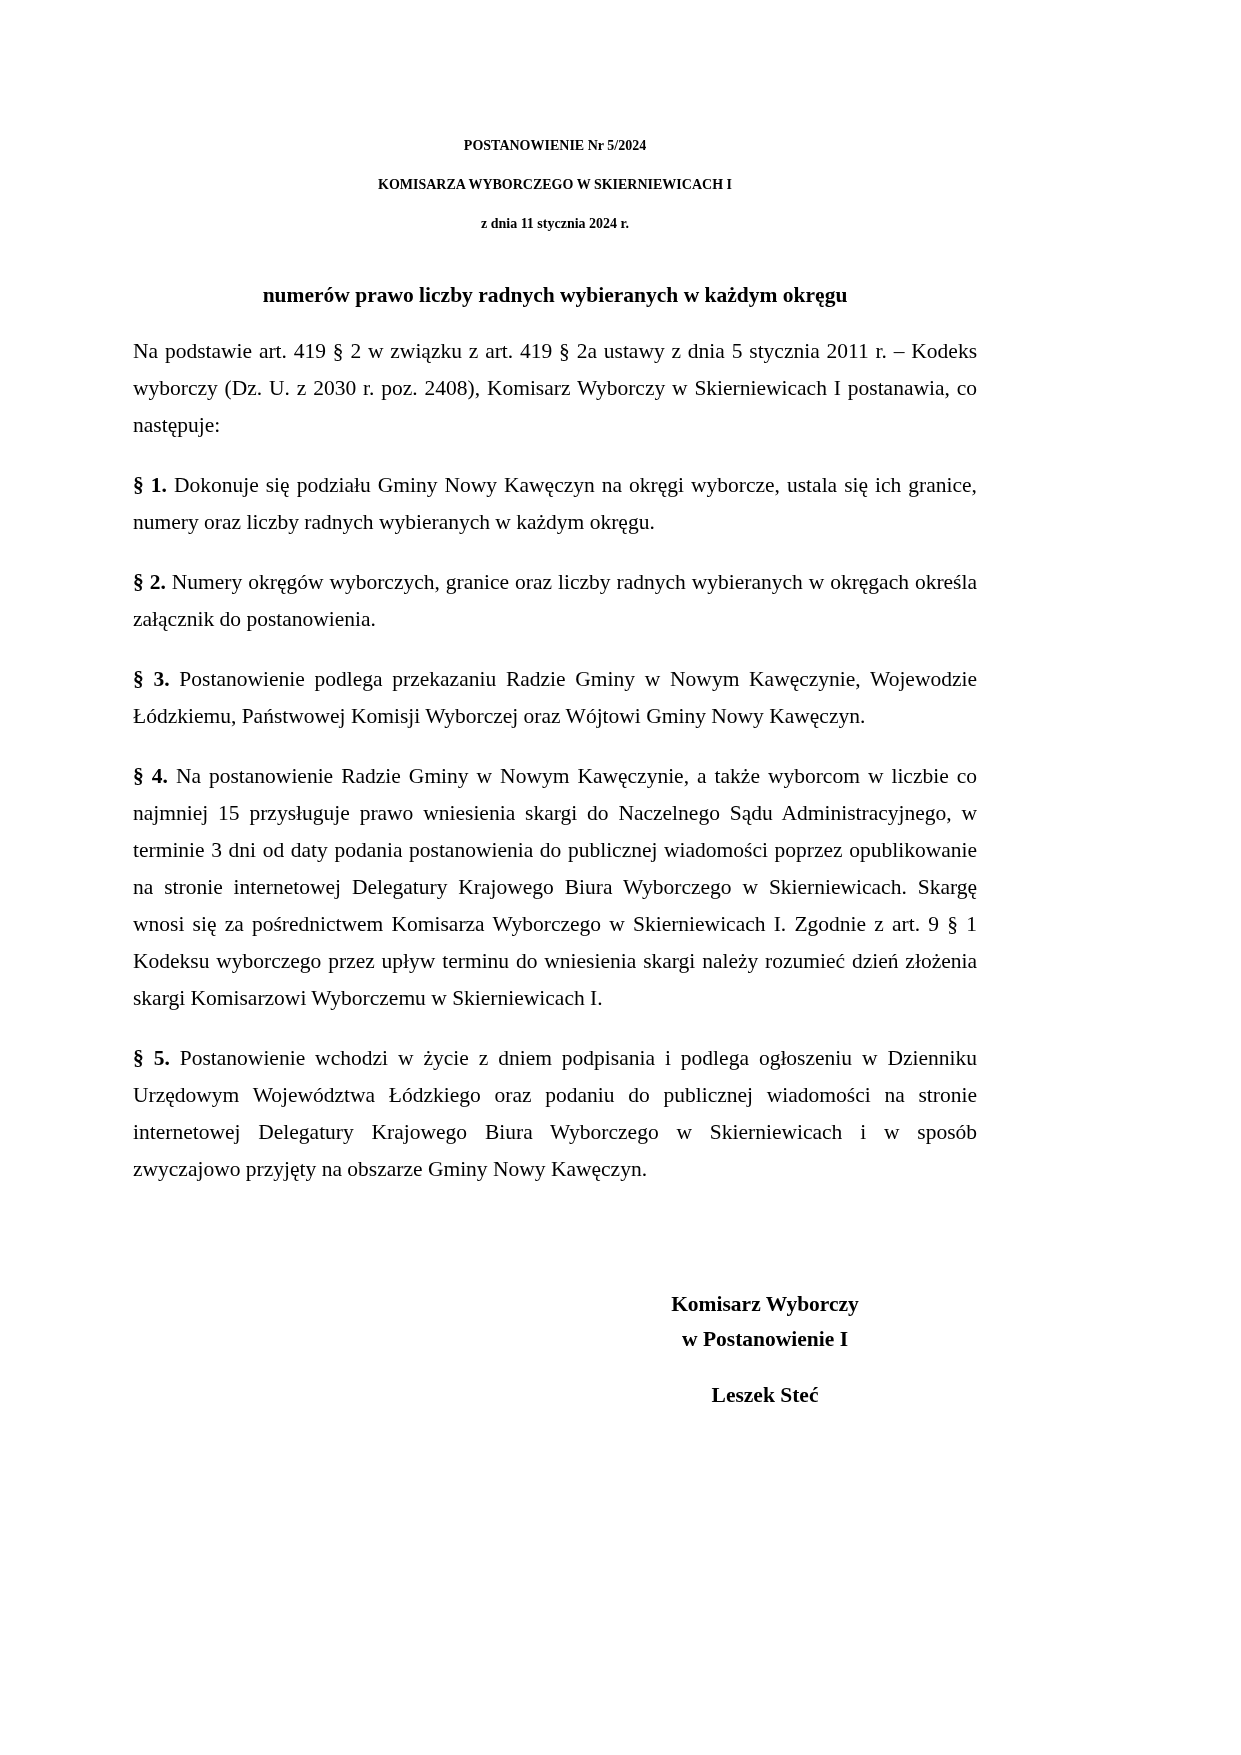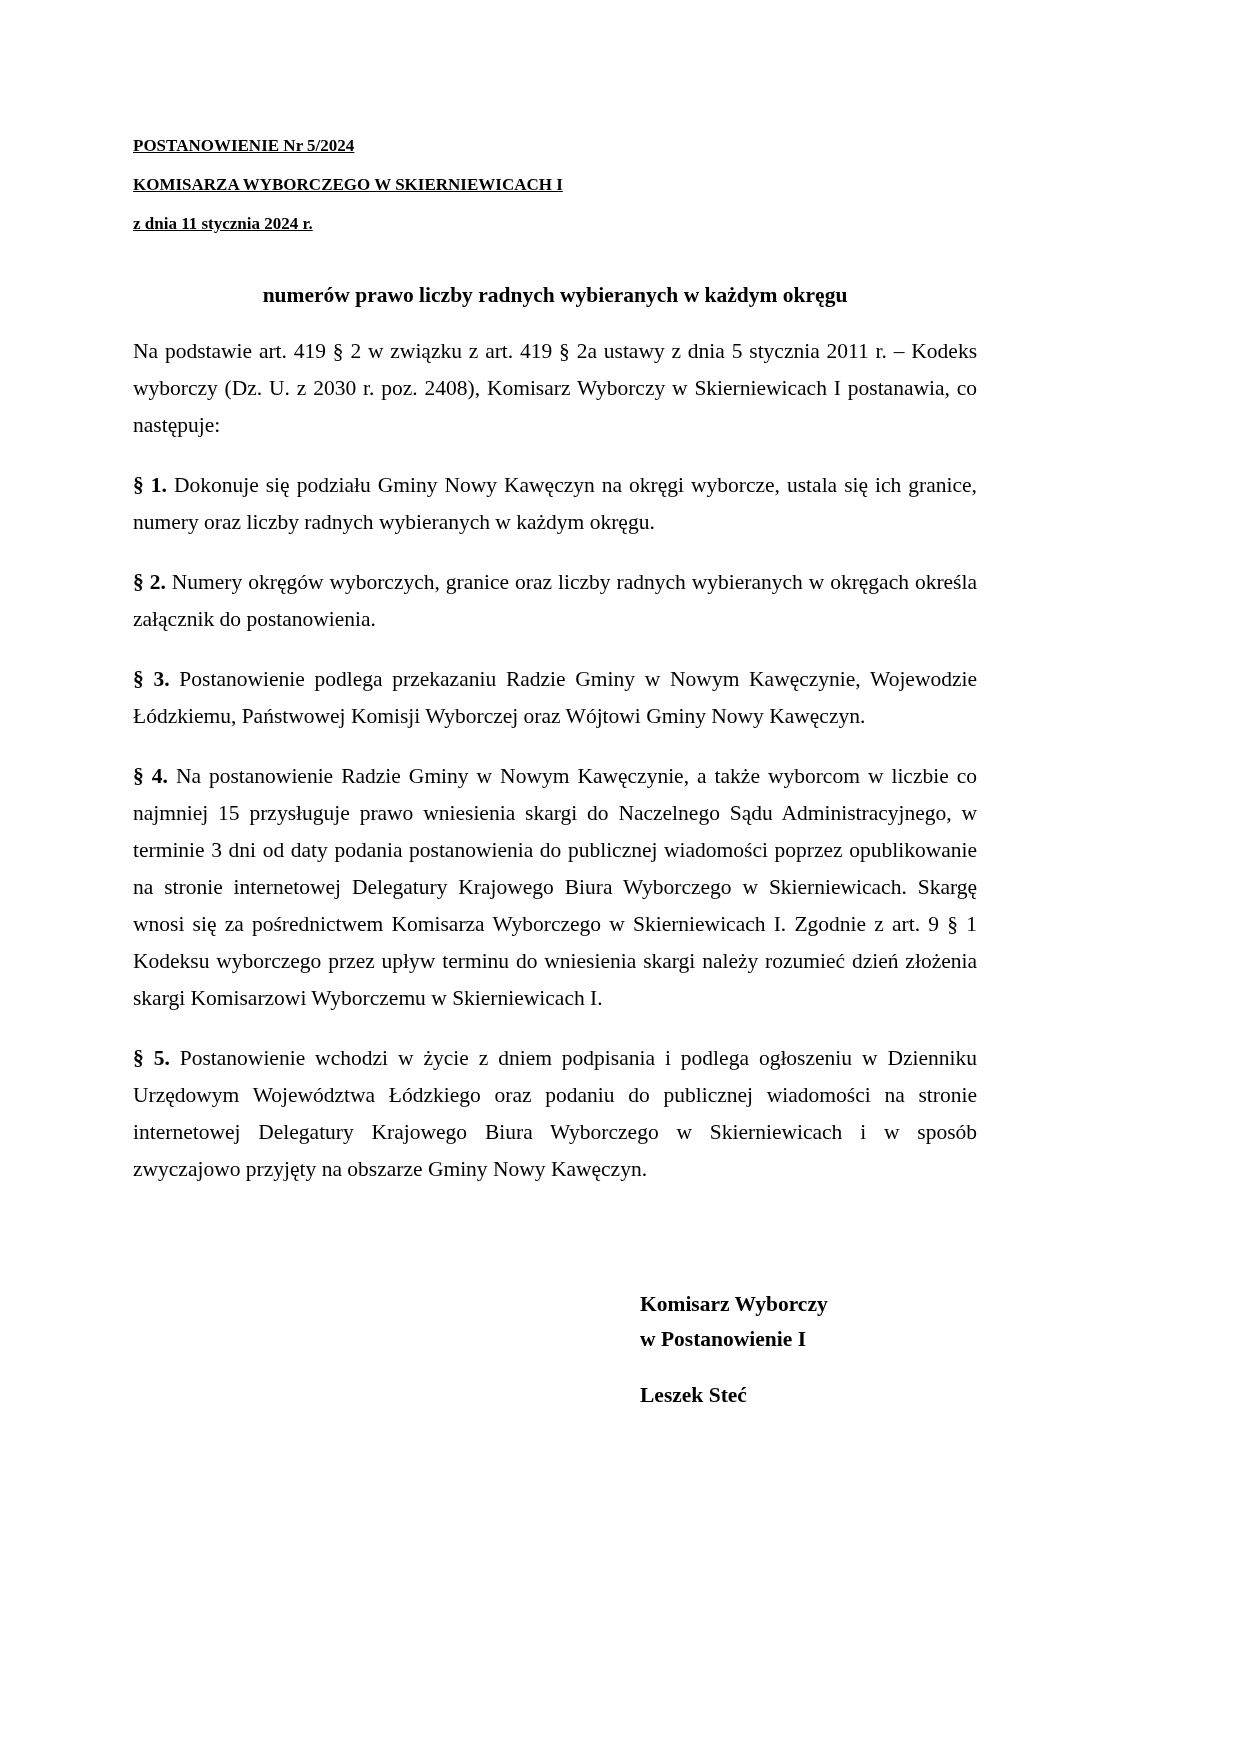--- a/index.html
+++ b/index.html
@@ -25,25 +25,24 @@
     }
     .content {
       position: absolute;
       left: 133px;
       top: 126px;
       width: 844px;
       font-size: 21.5px;
       line-height: 37px;
     }
     .title-block {
-      text-align: left;
+      text-align: center;
       font-weight: bold;
       line-height: 39px;
-      font-size: 17px;
-      text-decoration: underline;
+      font-size: 14px;
     }
     .title-block div { margin: 0; }
     .subject {
       text-align: center;
       font-weight: bold;
       margin-top: 33px;
       line-height: 39px;
     }
     p {
       margin: 0;
@@ -57,21 +56,21 @@
       margin-top: 23px;
     }
     .para .sec {
       font-weight: bold;
     }
     .signature {
       position: absolute;
       left: 640px;
       top: 1287px;
       width: 250px;
-      text-align: left;
+      text-align: center;
       font-weight: bold;
       font-size: 21.5px;
       line-height: 35px;
     }
     .signature .name {
       margin-top: 21px;
     }
   </style>
 </head>
 <body>

